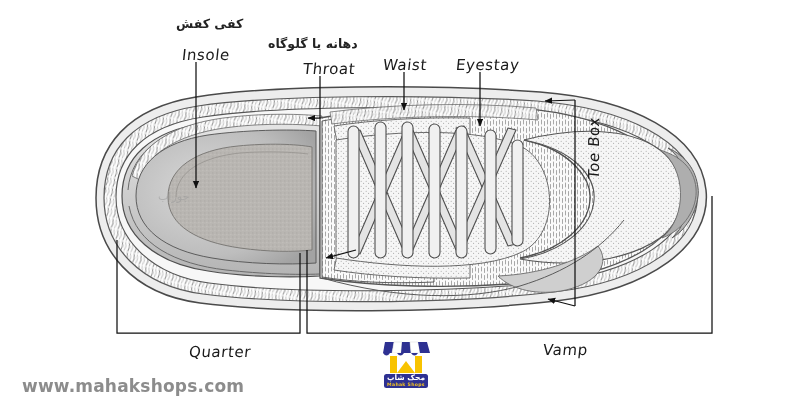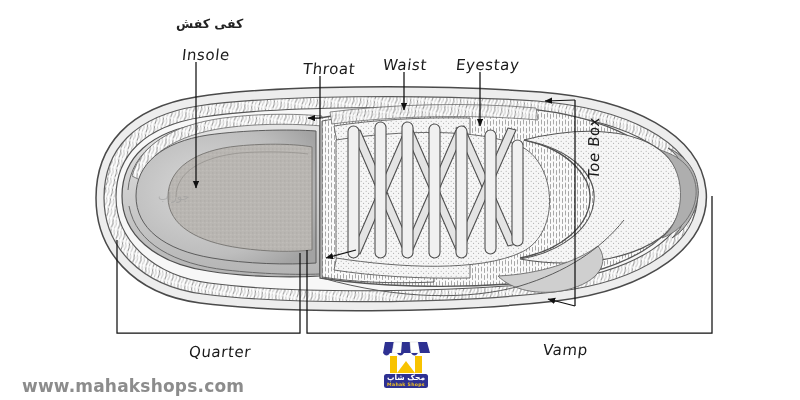--- a/index.html
+++ b/index.html
@@ -219,20 +219,21 @@
 
       <path d="M117 240 L117 333 L300 333 L300 253"></path>
 
       <path d="M307 250 L307 333 L712 333 L712 196"></path>
     </g>
   </svg>
 
   <div class="lbl lbl-fa" style="left:176px;top:16px;">کفی کفش</div>
   <div class="lbl lbl-en" style="left:182px;top:46px;">Insole</div>
 
+  <div class="lbl lbl-fa" style="left:268px;top:36px;">دهانه یا گلوگاه</div>
   <div class="lbl lbl-en" style="left:303px;top:60px;">Throat</div>
 
   <div class="lbl lbl-en" style="left:383px;top:56px;">Waist</div>
 
   <div class="lbl lbl-en" style="left:456px;top:56px;">Eyestay</div>
 
   <div class="lbl lbl-en" style="left:585px;top:178px;transform:rotate(-90deg) skewX(-6deg);transform-origin:left top;">Toe Box</div>
 
   <div class="lbl lbl-en" style="left:189px;top:343px;">Quarter</div>
 

